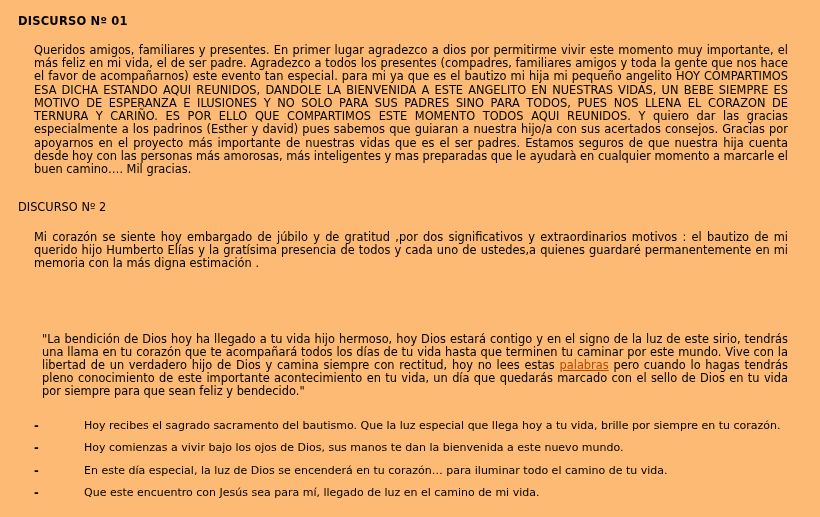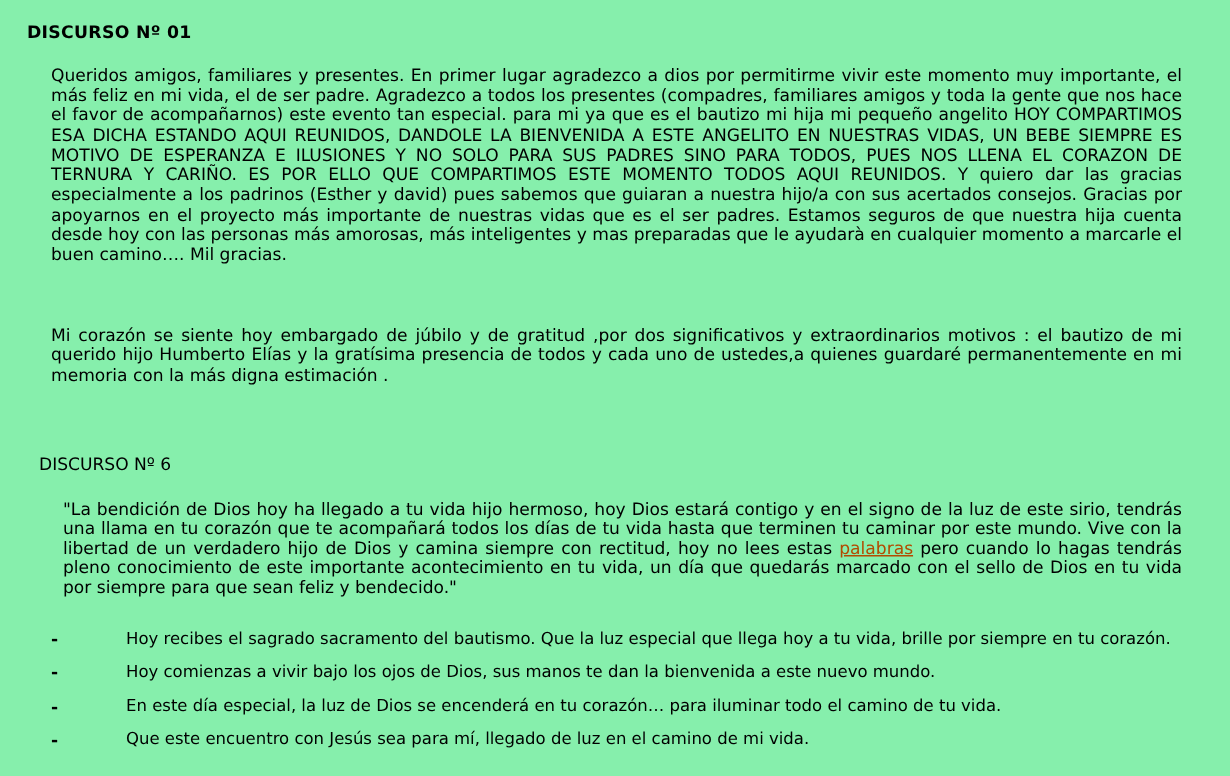--- a/index.html
+++ b/index.html
@@ -11,21 +11,21 @@
     width: 820px;
     height: 517px;
     font-family: "DejaVu Sans", sans-serif;
     color: #000000;
     overflow: hidden;
   }
   #page {
     position: relative;
     width: 820px;
     height: 517px;
-    background: #86efac;
+    background: #fdba74;
     box-sizing: border-box;
     padding: 14px 18px 0 18px;
   }
   .doc-body {
     width: 786px;
   }
   .heading {
     font-weight: bold;
     font-size: 11.5px;
     letter-spacing: 0.2px;
@@ -91,27 +91,27 @@
   <div class="doc-body">
 
     <div>
       <p class="heading">DISCURSO Nº 01</p>
       <p class="para">Queridos amigos, familiares y presentes. En primer lugar agradezco a dios por permitirme vivir este momento muy importante, el más feliz en mi vida, el de ser padre. Agradezco a todos los presentes (compadres, familiares amigos y toda la gente que nos hace el favor de acompañarnos) este evento tan especial. para mi ya que es el bautizo mi hija mi pequeño angelito HOY COMPARTIMOS ESA DICHA ESTANDO AQUI REUNIDOS, DANDOLE LA BIENVENIDA A ESTE ANGELITO EN NUESTRAS VIDAS, UN BEBE SIEMPRE ES MOTIVO DE ESPERANZA E ILUSIONES Y NO SOLO PARA SUS PADRES SINO PARA TODOS, PUES NOS LLENA EL CORAZON DE TERNURA Y CARIÑO. ES POR ELLO QUE COMPARTIMOS ESTE MOMENTO TODOS AQUI REUNIDOS. Y quiero dar las gracias especialmente a los padrinos (Esther y david) pues sabemos que guiaran a nuestra hijo/a con sus acertados consejos. Gracias por apoyarnos en el proyecto más importante de nuestras vidas que es el ser padres. Estamos seguros de que nuestra hija cuenta desde hoy con las personas más amorosas, más inteligentes y mas preparadas que le ayudarà en cualquier momento a marcarle el buen camino…. Mil gracias.</p>
     </div>
 
     <div class="spacer-sm"></div>
 
     <div>
+      <p class="sect2-title">DISCURSO Nº 2</p>
       <p class="para">Mi corazón se siente hoy embargado de júbilo y de gratitud ,por dos significativos y extraordinarios motivos : el bautizo de mi querido hijo Humberto Elías  y la gratísima presencia de todos y cada uno de ustedes,a quienes guardaré permanentemente en mi memoria con la más digna estimación .</p>
     </div>
 
     <div class="spacer-lg"></div>
 
     <div class="indent-block">
-      <p class="sect2-title">DISCURSO Nº 6</p>
       <p class="para"><span>"La bendición de Dios hoy ha llegado a tu vida hijo hermoso, hoy Dios estará contigo y en el signo de la luz de este sirio, tendrás una llama en tu corazón que te acompañará todos los días de tu vida hasta que terminen tu caminar por este mundo. Vive con la libertad de un verdadero hijo de Dios y camina siempre con rectitud, hoy no lees estas </span><a class="link" href="#">palabras</a><span> pero cuando lo hagas tendrás pleno conocimiento de este importante acontecimiento en tu vida, un día que quedarás marcado con el sello de Dios en tu vida por siempre para que sean feliz y bendecido."</span></p>
 
       <div class="spacer-xs"></div>
 
 
       <div class="bullet-list">
         <div class="bullet-row">
           <span class="bullet-mark">-</span>
           <span class="bullet-gap"></span>
           <span class="bullet-text">Hoy recibes el sagrado sacramento del bautismo. Que la luz especial que llega hoy a tu vida, brille por siempre en tu corazón.</span>

